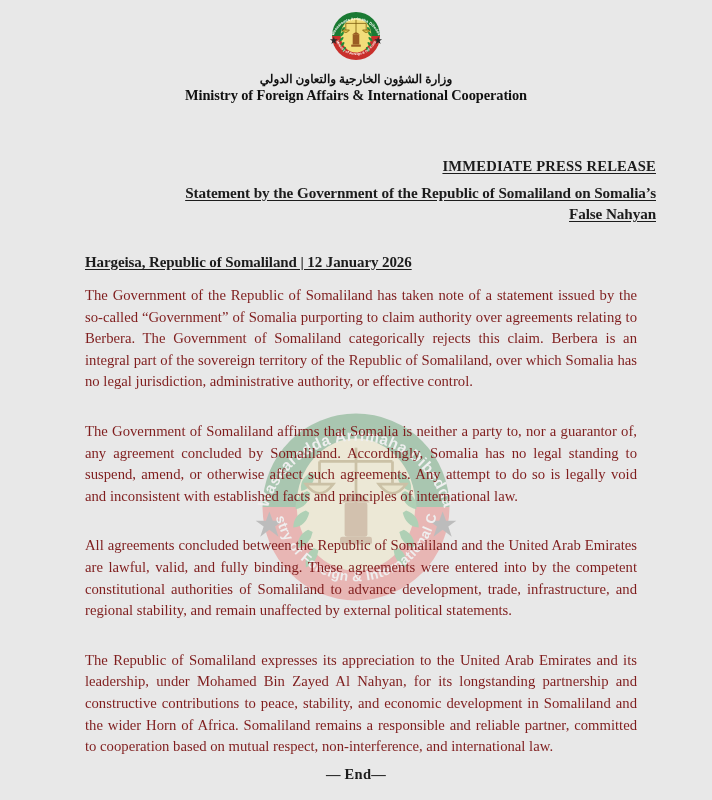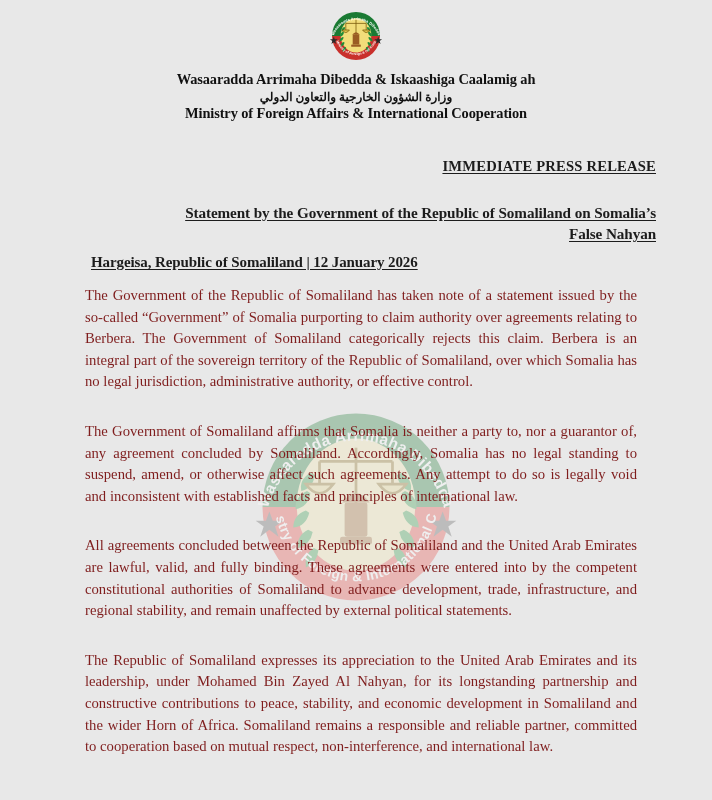--- a/index.html
+++ b/index.html
@@ -91,39 +91,38 @@
     font-weight: bold;
     font-size: 14.6px;
     line-height: 20px;
     letter-spacing: 0.2px;
   }
   .title-main u, .title-sub u { text-decoration: underline; text-underline-offset: 1.5px; }
   .title-sub {
     font-weight: bold;
     font-size: 15.2px;
     line-height: 21px;
-    margin-top: 26px;
+    margin-top: 6px;
     letter-spacing: -0.1px;
   }
 
   
   .body-block {
     position: absolute;
     left: 85px;
     top: 252px;
     width: 552px;
     z-index: 2;
   }
   .dateline {
     font-weight: bold;
     font-size: 15px;
     line-height: 20px;
     margin-bottom: 13px;
     letter-spacing: -0.1px;
-    margin-left: 6px;
   }
   .dateline u { text-decoration: underline; text-underline-offset: 1.5px; }
 
   p.para {
     margin: 0 0 28px 0;
     font-size: 14.7px;
     line-height: 21.6px;
     text-align: justify;
     text-justify: inter-word;
     color: #7f1d1d;
@@ -248,21 +247,20 @@
           <textPath href="#hTopArc" startOffset="50%" text-anchor="middle">Wasaaradda Arrimaha Dibedda</textPath>
         </text>
         <text font-family="'Liberation Sans', sans-serif" font-size="11" font-weight="bold" fill="#ffffff" letter-spacing="0.3">
           <textPath href="#hBotArc" startOffset="50%" text-anchor="middle">Ministry of Foreign &amp; Intl Coop</textPath>
         </text>
       </svg>
     </span>
   </div>
 
   <div class="letterhead">
-    <div class="lh-line">Wasaaradda Arrimaha Dibedda &amp; Iskaashiga Caalamig ah</div>
     <div class="lh-arabic">وزارة الشؤون الخارجية والتعاون الدولي</div>
     <div class="lh-line">Ministry of Foreign Affairs &amp; International Cooperation</div>
   </div>
 
   <div class="titles">
     <div class="title-main">
       <u>IMMEDIATE PRESS RELEASE</u>
     </div>
     <div class="title-sub">
       <u>Statement by the Government of the Republic of Somaliland on Somalia’s</u><br>
@@ -273,14 +271,15 @@
   <div class="body-block">
     <div class="dateline">
       <u>Hargeisa, Republic of Somaliland | 12 January 2026</u>
     </div>
     <p class="para">The Government of the Republic of Somaliland has taken note of a statement issued by the so-called “Government” of Somalia purporting to claim authority over agreements relating to Berbera. The Government of Somaliland categorically rejects this claim. Berbera is an integral part of the sovereign territory of the Republic of Somaliland, over which Somalia has no legal jurisdiction, administrative authority, or effective control.</p>
     <p class="para">The Government of Somaliland affirms that Somalia is neither a party to, nor a guarantor of, any agreement concluded by Somaliland. Accordingly, Somalia has no legal standing to suspend, amend, or otherwise affect such agreements. Any attempt to do so is legally void and inconsistent with established facts and principles of international law.</p>
     <p class="para">All agreements concluded between the Republic of Somaliland and the United Arab Emirates are lawful, valid, and fully binding. These agreements were entered into by the competent constitutional authorities of Somaliland to advance development, trade, infrastructure, and regional stability, and remain unaffected by external political statements.</p>
     <p class="para">The Republic of Somaliland expresses its appreciation to the United Arab Emirates and its leadership, under Mohamed Bin Zayed Al Nahyan, for its longstanding partnership and constructive contributions to peace, stability, and economic development in Somaliland and the wider Horn of Africa. Somaliland remains a responsible and reliable partner, committed to cooperation based on mutual respect, non-interference, and international law.</p>
   </div>
 
+  <div class="endmark">— End—</div>
 
 </div>
 
 </body></html>

